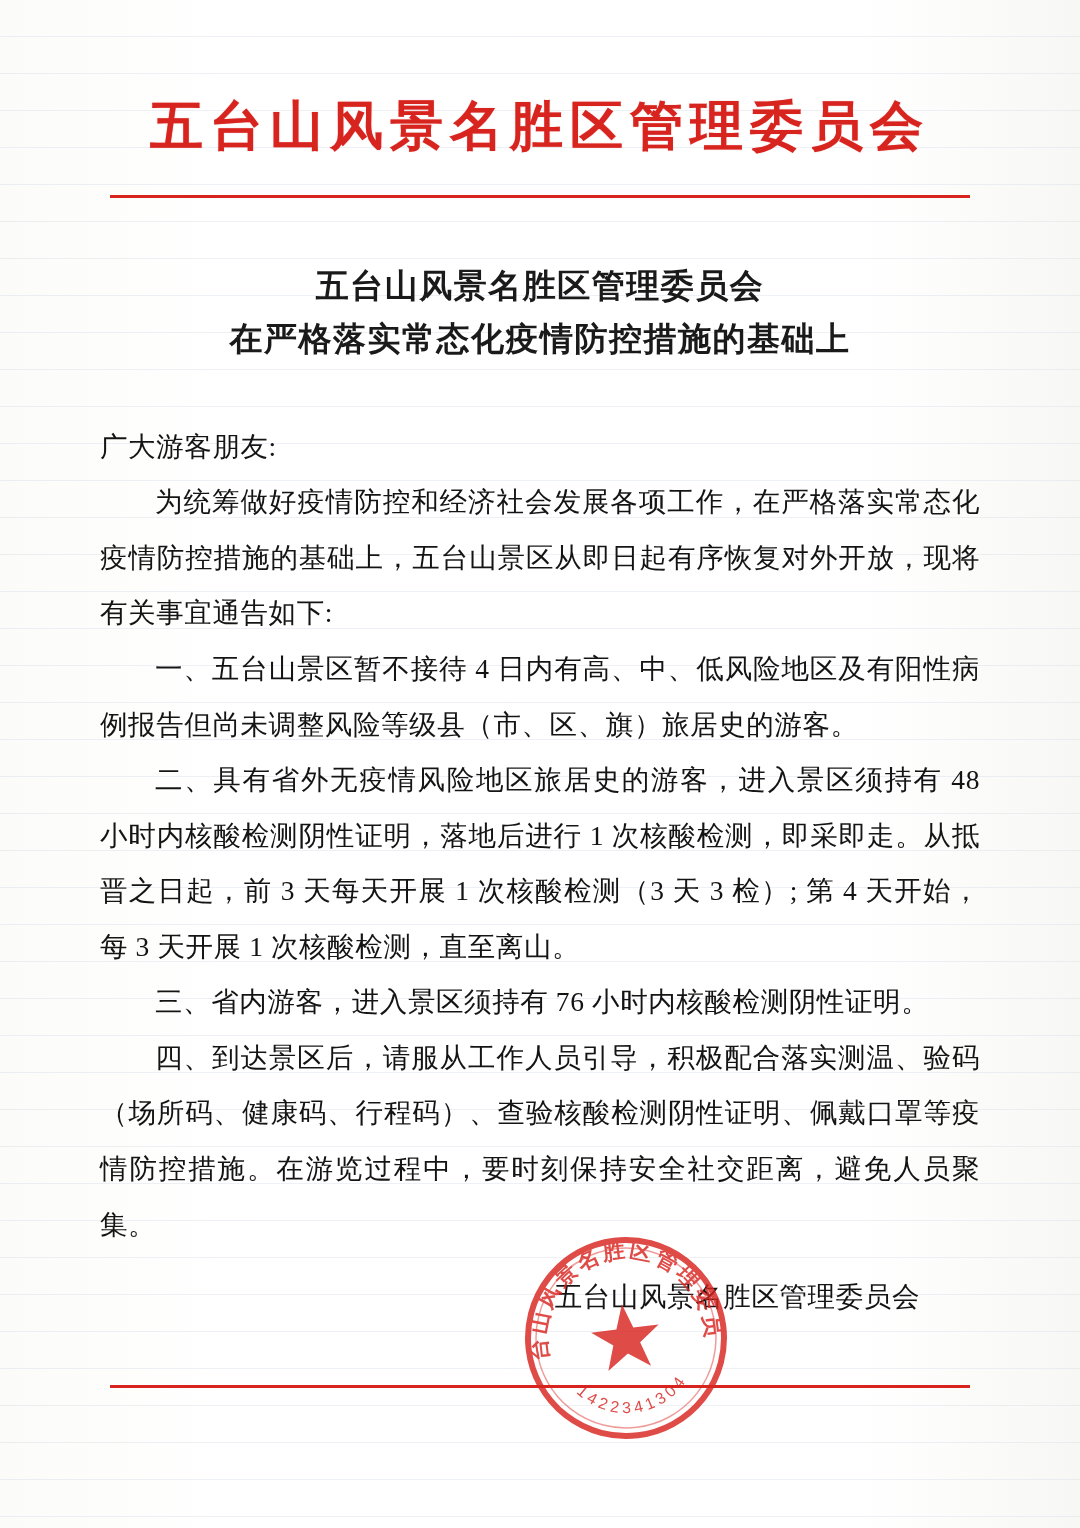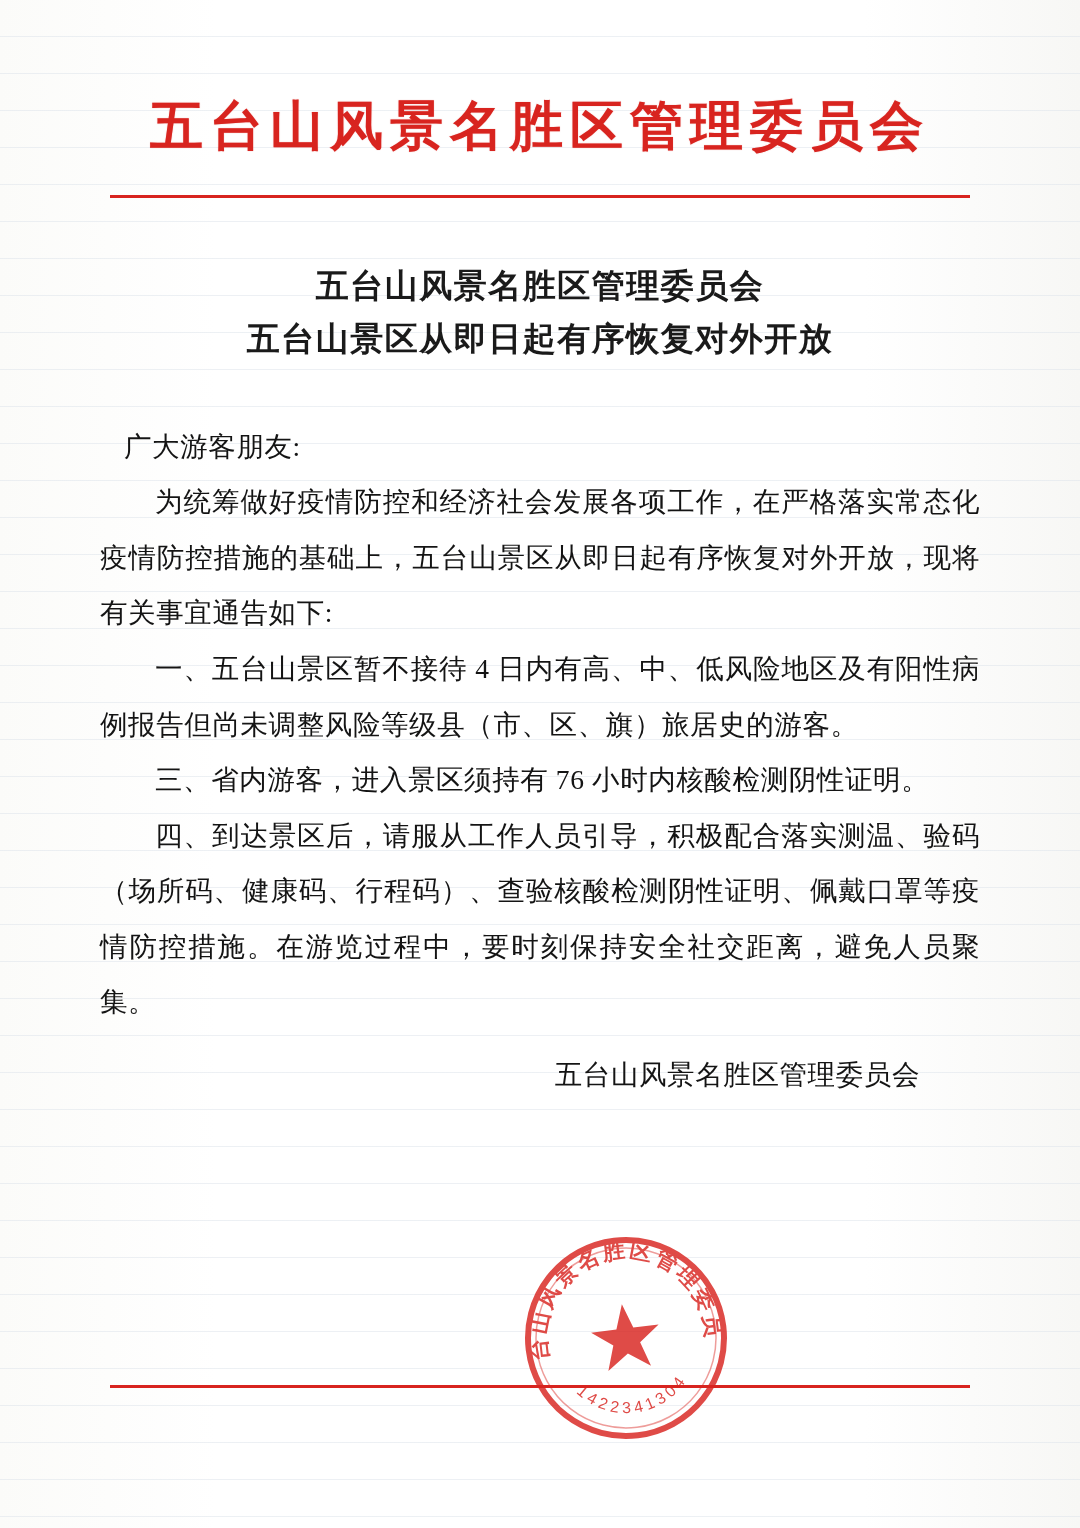--- a/index.html
+++ b/index.html
@@ -74,21 +74,20 @@
     margin-top: 52px;
     color: #141414;
     font-size: 27.5px;
     line-height: 2.02;
     letter-spacing: 0.6px;
     text-align: justify;
     padding: 0 12px;
   }
   .salutation {
     text-indent: 0;
-    margin-left: 24px;
   }
   .para {
     text-indent: 2em;
   }
 
   
   .signature {
     margin-top: 18px;
     text-align: right;
     padding-right: 72px;
@@ -129,27 +128,28 @@
 
 <div class="sheet">
 
   <div class="letterhead">
     <div class="letterhead-title">五台山风景名胜区管理委员会</div>
   </div>
   <div class="letterhead-rule"></div>
 
   <div class="doc-title">
     <div>五台山风景名胜区管理委员会</div>
-    <div>五台山景区从即日起有序恢复对外开放</div>
+    <div>在严格落实常态化疫情防控措施的基础上</div>
   </div>
 
   <div class="body-text">
     <div class="salutation">广大游客朋友:</div>
     <div class="para">为统筹做好疫情防控和经济社会发展各项工作，在严格落实常态化疫情防控措施的基础上，五台山景区从即日起有序恢复对外开放，现将有关事宜通告如下:</div>
     <div class="para">一、五台山景区暂不接待 4 日内有高、中、低风险地区及有阳性病例报告但尚未调整风险等级县（市、区、旗）旅居史的游客。</div>
+    <div class="para">二、具有省外无疫情风险地区旅居史的游客，进入景区须持有 48 小时内核酸检测阴性证明，落地后进行 1 次核酸检测，即采即走。从抵晋之日起，前 3 天每天开展 1 次核酸检测（3 天 3 检）; 第 4 天开始，每 3 天开展 1 次核酸检测，直至离山。</div>
     <div class="para">三、省内游客，进入景区须持有 76 小时内核酸检测阴性证明。</div>
     <div class="para">四、到达景区后，请服从工作人员引导，积极配合落实测温、验码（场所码、健康码、行程码）、查验核酸检测阴性证明、佩戴口罩等疫情防控措施。在游览过程中，要时刻保持安全社交距离，避免人员聚集。</div>
   </div>
 
   <div class="signature">
     <div>五台山风景名胜区管理委员会</div>
   </div>
 
 </div>
 

